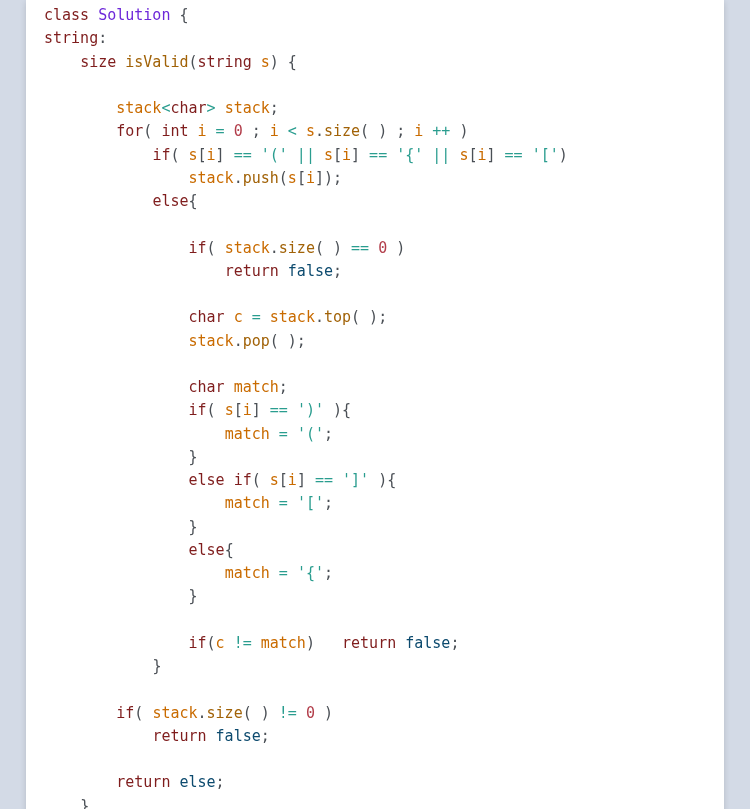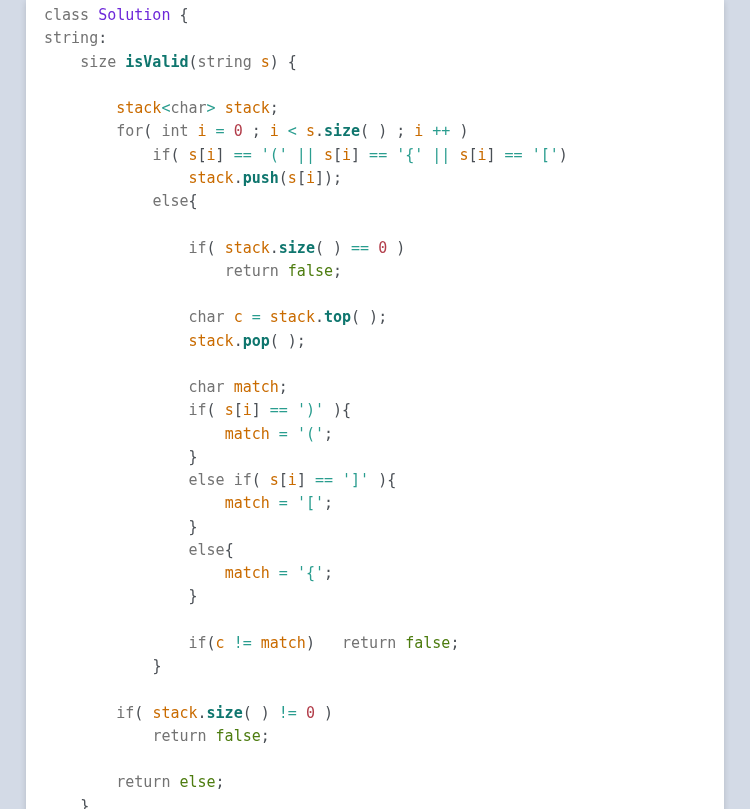--- a/index.html
+++ b/index.html
@@ -20,26 +20,26 @@
     box-shadow: 0 2px 6px rgba(0,0,0,0.15);
     padding: 4px 18px 18px 18px;
     box-sizing: border-box;
     color: #2e3338;
   }
   pre {
     margin: 0;
     white-space: pre;
     font-family: inherit;
   }
-  .kw   { color: #737373; }   
+  .kw   { color: #7f1d1d; }   
   .type { color: #6d28d9; }   
-  .fn   { color: #0f766e; font-weight: bold; }   
+  .fn   { color: #a16207; }   
   .var  { color: #c96b00; }   
   .num  { color: #b23d4a; }   
-  .lit  { color: #4d7c0f; }   
+  .lit  { color: #0c4a6e; }   
   .chr  { color: #2a9d8f; }   
   .op   { color: #2a9d8f; }   
   .punct{ color: #4a4f55; }   
 </style>
 </head>
 <body>
 
 <div class="card">
   <pre id="code-block"><span class="kw">class</span><span></span><span class="type"> Solution</span><span></span><span class="punct"> {</span>
 <span class="kw">string</span><span class="punct">:</span>

